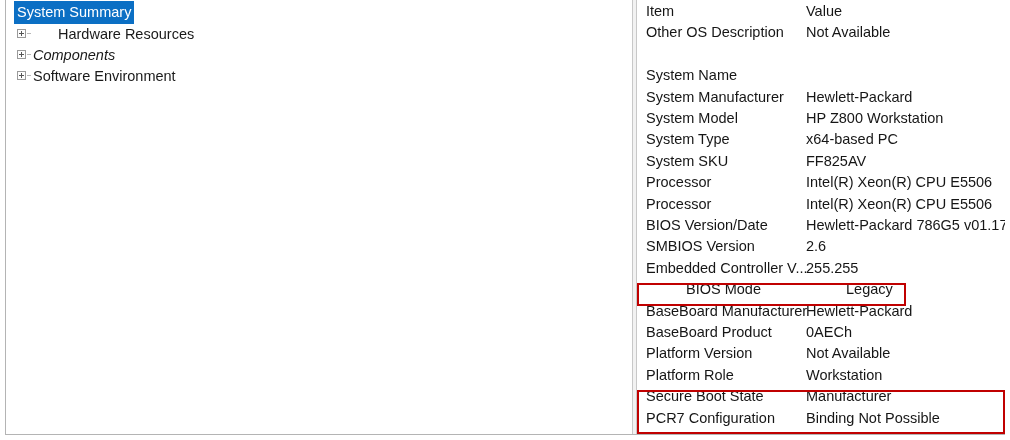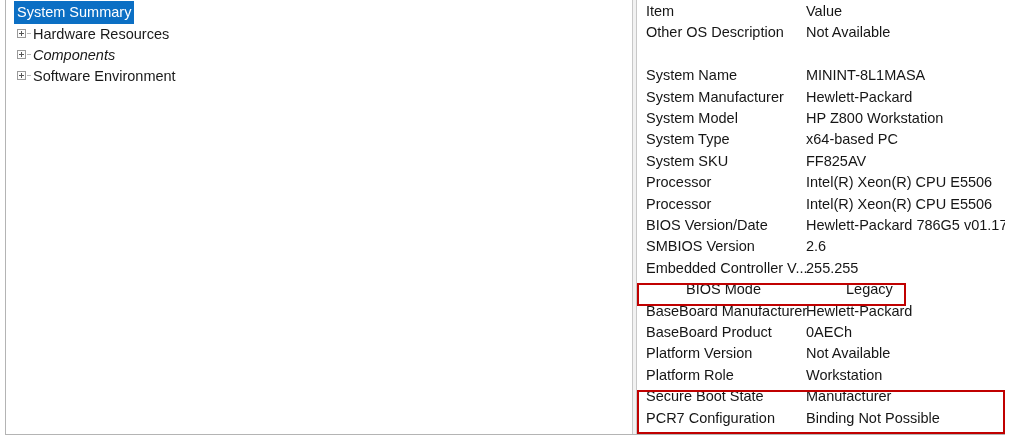--- a/index.html
+++ b/index.html
@@ -157,21 +157,21 @@
 
 <div id="app">
 
   <div class="frame-left-border"></div>
   <div class="frame-bottom-border"></div>
 
   <div class="tree-pane" id="tree-pane">
       <div class="tree-node selected" style="top: 2px; left: 8px;">
         <span class="tree-node-label">System Summary</span>
       </div>
-      <div class="tree-node" style="top: 24px; left: 8px;">
+      <div class="tree-node" style="top: 24px; left: 8px; gap: 25px;">
         <span class="expander">
           <span class="box"></span>
           <span class="hbar"></span>
           <span class="vbar"></span>
           <span class="stem"></span>
         </span>
         <span class="tree-node-label">Hardware Resources</span>
       </div>
       <div class="tree-node" style="top: 45px; left: 8px; font-style: italic;">
         <span class="expander">
@@ -201,21 +201,20 @@
       <div class="list-row" style="top: 1px;">
         <span class="cell cell-item">Item</span>
         <span class="cell cell-value">Value</span>
       </div>
       <div class="list-row" style="top: 22.4px;">
         <span class="cell cell-item">Other OS Description</span>
         <span class="cell cell-value">Not Available</span>
       </div>
       <div class="list-row" style="top: 65.2px;">
         <span class="cell cell-item">System Name</span>
-        <span class="cell cell-value">MININT-8L1MASA</span>
       </div>
       <div class="list-row" style="top: 86.6px;">
         <span class="cell cell-item">System Manufacturer</span>
         <span class="cell cell-value">Hewlett-Packard</span>
       </div>
       <div class="list-row" style="top: 108px;">
         <span class="cell cell-item">System Model</span>
         <span class="cell cell-value">HP Z800 Workstation</span>
       </div>
       <div class="list-row" style="top: 129.4px;">

